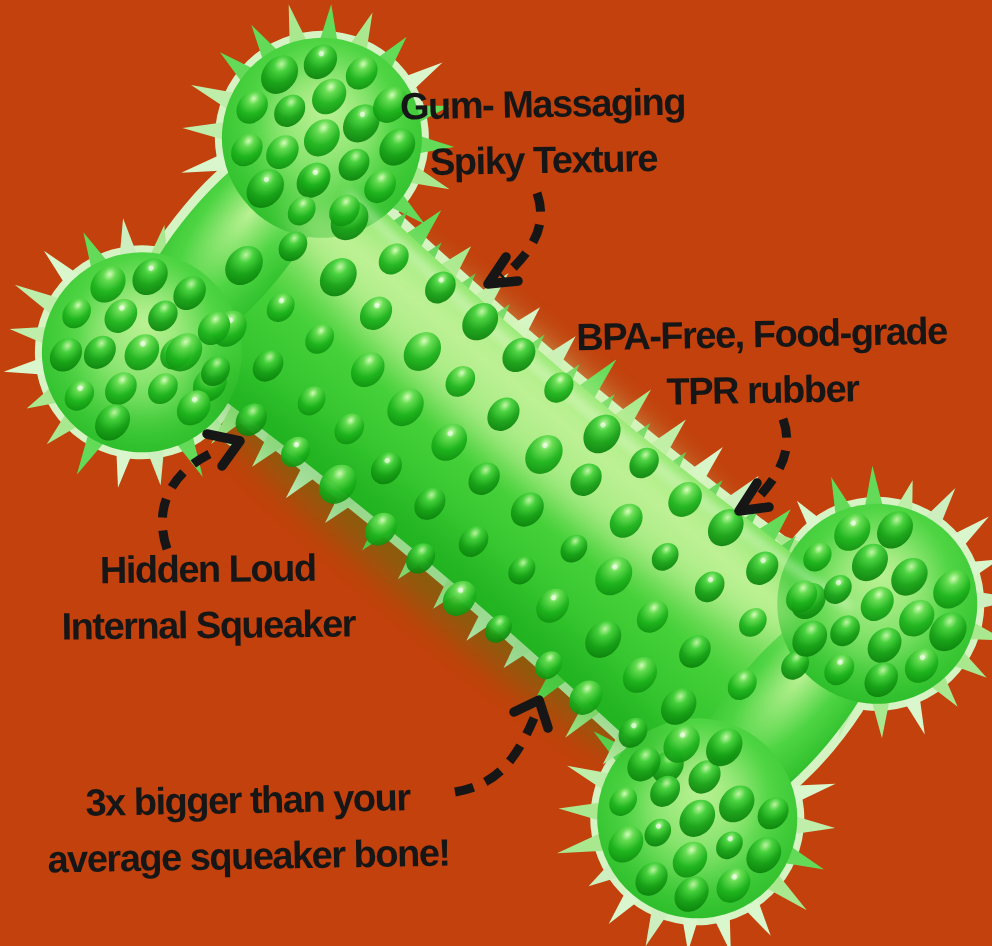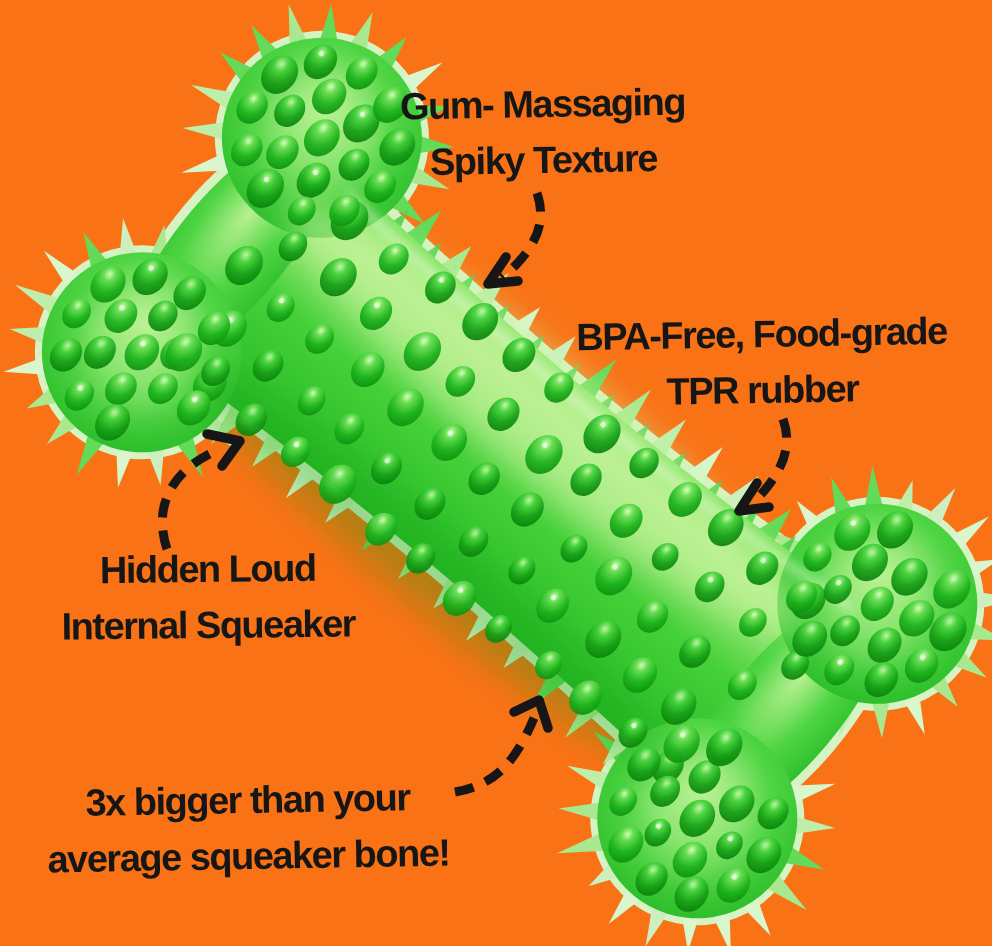--- a/index.html
+++ b/index.html
@@ -1,17 +1,17 @@
 <!DOCTYPE html>
 <html><head>
 <meta charset="utf-8">
 <style>
   html,body{margin:0;padding:0;background:#fff;}
   .stage{
-    position:relative;width:992px;height:946px;background:#f97316;overflow:hidden;
+    position:relative;width:992px;height:946px;background:#c2410c;overflow:hidden;
     font-family:"Liberation Sans","DejaVu Sans",sans-serif;
   }
   .scene{position:absolute;left:0;top:0;}
   .callout{
     position:absolute;text-align:center;font-weight:bold;font-size:38px;line-height:56px;
     letter-spacing:-1.5px;color:#161616;white-space:nowrap;z-index:5;
   }
   .callout .ln{display:block;}
   .c1{left:363px;top:76px;width:360px;transform:rotate(-1deg);}
   .c2{left:532px;top:306px;width:460px;transform:rotate(-1deg);}

